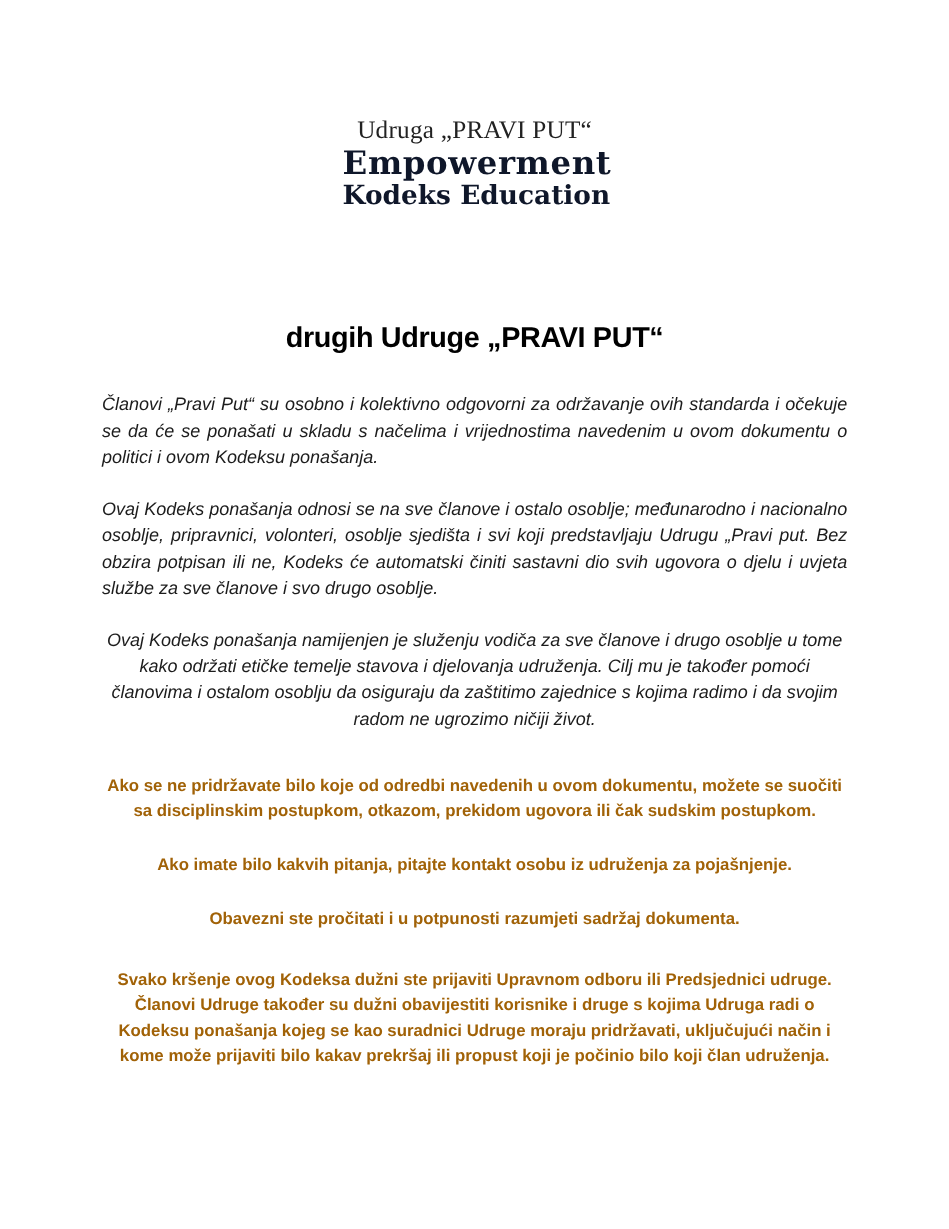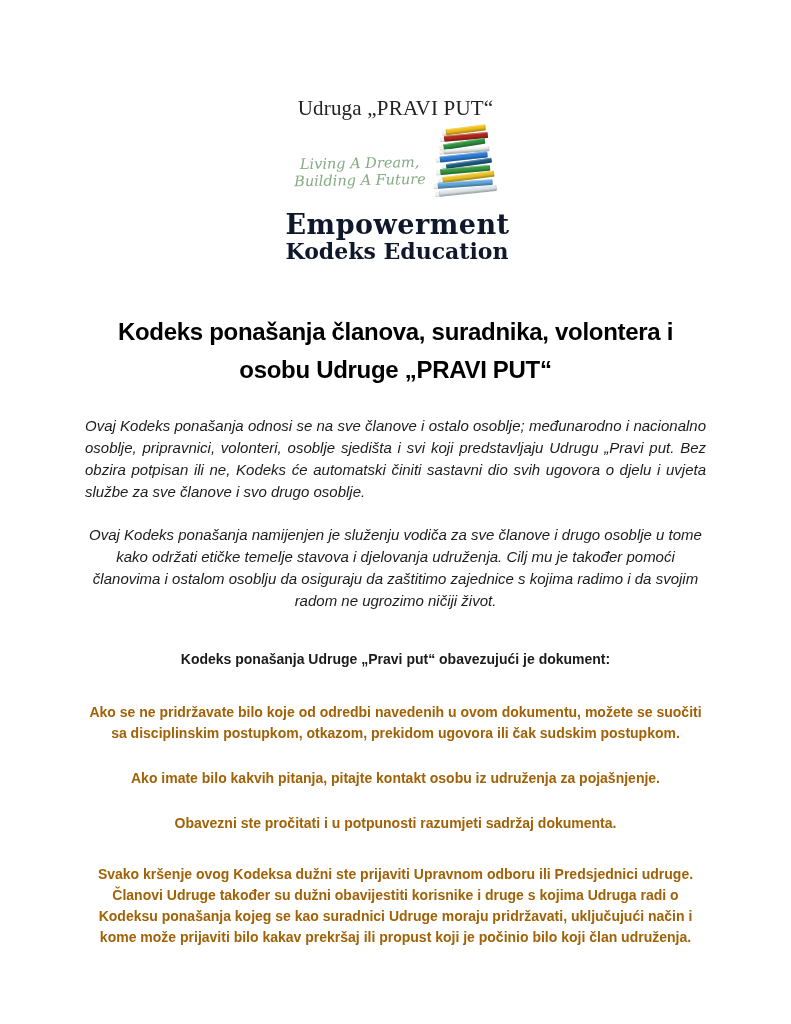--- a/index.html
+++ b/index.html
@@ -88,55 +88,37 @@
   }
   .rules p.gap{margin-top:30px;}
 </style>
 </head>
 <body>
 
 <div class="page">
 
   <header class="logo">
     <div class="org-name">Udruga „PRAVI PUT“</div>
-    <div class="logo-row">
-      <div class="tagline" style="color: rgb(133, 171, 133);">
-        <span>Living A Dream,</span><br>
-        <span>Building A Future</span>
-      </div>
-      <div class="books">
-          <div class="book" style="background: rgb(242, 192, 30);"></div>
-          <div class="book" style="background: rgb(176, 42, 30);"></div>
-          <div class="book" style="background: rgb(47, 150, 65);"></div>
-          <div class="book" style="background: rgb(238, 241, 243);"></div>
-          <div class="book" style="background: rgb(46, 127, 214);"></div>
-          <div class="book" style="background: rgb(32, 98, 140);"></div>
-          <div class="book" style="background: rgb(58, 154, 63);"></div>
-          <div class="book" style="background: rgb(238, 196, 41);"></div>
-          <div class="book" style="background: rgb(98, 170, 221);"></div>
-          <div class="book" style="background: rgb(223, 230, 234);"></div>
-        </div>
-    </div>
     <div class="motto">
       <div class="motto-l1">Empowerment</div>
       <div class="motto-l2">Kodeks Education</div>
     </div>
   </header>
 
   <h1 class="title">
-    <span>Kodeks ponašanja članova, suradnika, volontera i</span><br>
-    <span>osobu Udruge „PRAVI PUT“</span>
+    <br>
+    <span>drugih Udruge „PRAVI PUT“</span>
   </h1>
 
   <section class="intro">
+    <p>Članovi „Pravi Put“ su osobno i kolektivno odgovorni za održavanje ovih standarda i očekuje se da će se ponašati u skladu s načelima i vrijednostima navedenim u ovom dokumentu o politici i ovom Kodeksu ponašanja.</p>
     <p>Ovaj Kodeks ponašanja odnosi se na sve članove i ostalo osoblje; međunarodno i nacionalno osoblje, pripravnici, volonteri, osoblje sjedišta i svi koji predstavljaju Udrugu „Pravi put. Bez obzira potpisan ili ne, Kodeks će automatski činiti sastavni dio svih ugovora o djelu i uvjeta službe za sve članove i svo drugo osoblje.</p>
     <p>Ovaj Kodeks ponašanja namijenjen je služenju vodiča za sve članove i drugo osoblje u tome kako održati etičke temelje stavova i djelovanja udruženja. Cilj mu je također pomoći članovima i ostalom osoblju da osiguraju da zaštitimo zajednice s kojima radimo i da svojim radom ne ugrozimo ničiji život.</p>
   </section>
 
-  <p class="section-heading">Kodeks ponašanja Udruge „Pravi put“  obavezujući je dokument:</p>
 
   <section class="rules">
     <p>Ako se ne pridržavate bilo koje od odredbi navedenih u ovom dokumentu, možete se suočiti sa disciplinskim postupkom, otkazom, prekidom ugovora ili čak sudskim postupkom.</p>
     <p>Ako imate bilo kakvih pitanja, pitajte kontakt osobu iz udruženja za pojašnjenje.</p>
     <p>Obavezni ste pročitati i u potpunosti razumjeti sadržaj dokumenta.</p>
     <p class="gap">Svako kršenje ovog Kodeksa dužni ste prijaviti Upravnom odboru ili Predsjednici udruge. Članovi Udruge također su dužni obavijestiti korisnike i druge s kojima Udruga radi o Kodeksu ponašanja kojeg se kao suradnici Udruge  moraju pridržavati, uključujući način i kome može prijaviti bilo kakav prekršaj ili propust koji je počinio bilo koji član udruženja.</p>
 
   </section>
 
 </div>

